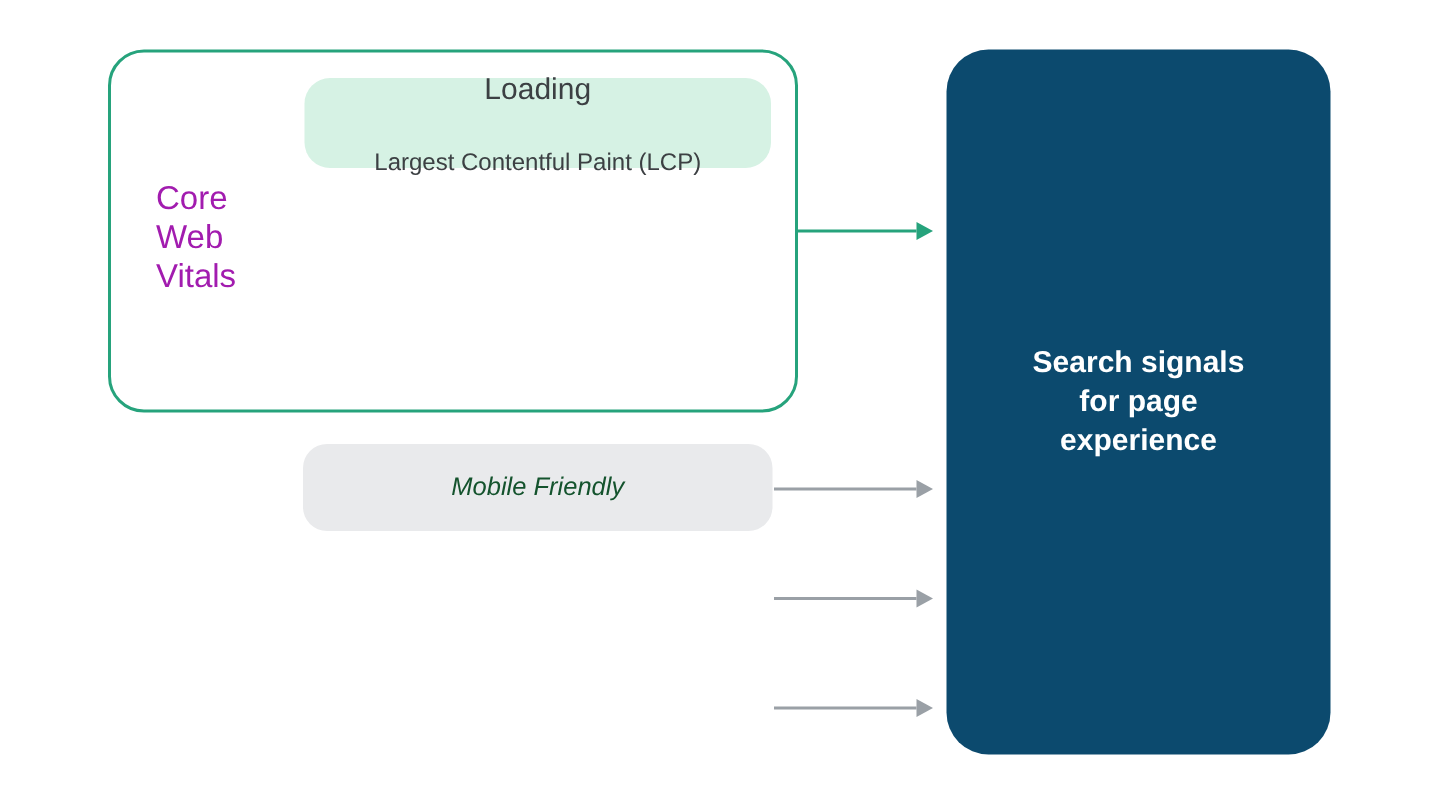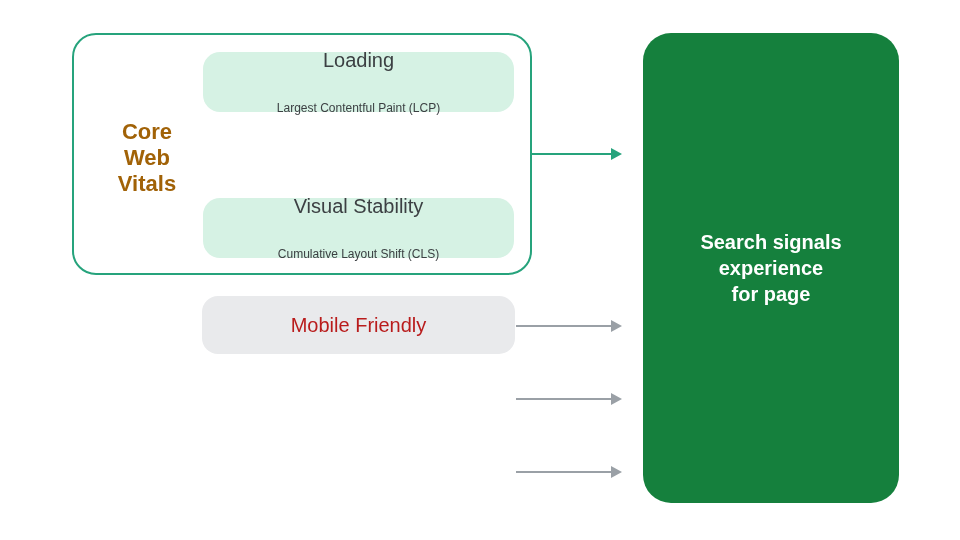--- a/index.html
+++ b/index.html
@@ -7,44 +7,43 @@
     position:relative;width:960px;height:540px;background:#ffffff;
     font-family:"Liberation Sans", sans-serif;overflow:hidden;
   }
   
   .cwv-box{
     position:absolute;left:72px;top:33px;width:460px;height:242px;
     border:2px solid #26A37C;border-radius:24px;background:#ffffff;
     box-sizing:border-box;
   }
   .cwv-label{
-    position:absolute;left:30px;top:84px;width:86px;text-align:center;
-    font-size:22px;font-weight:bold;color:#a16207;line-height:26px;
+    position:absolute;left:30px;top:84px;width:86px;
+    font-size:22px;font-weight:normal;color:#a21caf;line-height:26px;
   }
   .vital-pill{
     position:absolute;left:129px;width:311px;height:60px;background:#D6F2E4;
     border-radius:17px;display:flex;flex-direction:column;align-items:center;
     justify-content:center;text-align:center;
   }
   .v0{top:17px}.v1{top:90px}.v2{top:163px}
   .vital-title{font-size:20px;font-weight:500;color:#3C4043;line-height:24px;}
-  .vital-sub{font-size:12px;font-weight:400;color:#3C4043;line-height:17px;margin-top:28px;}
+  .vital-sub{font-size:16px;font-weight:400;color:#3C4043;line-height:17px;margin-top:28px;}
   
   .signal-pill{
     position:absolute;left:202px;width:313px;height:58px;background:#E9EAEC;
     border-radius:16px;display:flex;align-items:center;justify-content:center;
-    font-size:20px;font-weight:500;color:#b91c1c;text-align:center;
+    font-size:17px;font-weight:500;color:#14532d;text-align:center;font-style:italic;
   }
   .s0{top:296px}.s1{top:370px}.s2{top:444px}
   
   .result-box{
     position:absolute;left:631px;top:33px;width:256px;height:470px;
-    background:#15803d;border-radius:28px;display:flex;align-items:center;
+    background:#0c4a6e;border-radius:28px;display:flex;align-items:center;
     justify-content:center;
-    margin-left:12px;
   }
   .result-text{text-align:center;color:#ffffff;font-weight:bold;font-size:20px;line-height:26px;}
   
   .arrow{position:absolute;left:0;top:0;}
   .arrow .line{position:absolute;height:2px;}
   .arrow .head{position:absolute;width:0;height:0;border-top:6px solid transparent;border-bottom:6px solid transparent;}
   .arrow-green .line{left:532px;width:79px;background:#26A37C;}
   .arrow-green .head{left:611px;border-left:11px solid #26A37C;}
   .arrow-gray .line{left:516px;width:95px;background:#9AA0A6;}
   .arrow-gray .head{left:611px;border-left:11px solid #9AA0A6;}
@@ -60,24 +59,20 @@
 
   <div class="cwv-box">
     <div class="cwv-label">Core Web Vitals</div>
 
     <div class="vital-pill v0">
       <div class="vital-title">Loading</div>
       <div class="vital-sub">Largest Contentful Paint (LCP)</div>
     </div>
 
 
-    <div class="vital-pill v2">
-      <div class="vital-title">Visual Stability</div>
-      <div class="vital-sub">Cumulative Layout Shift (CLS)</div>
-    </div>
   </div>
 
   <div class="signal-pill s0">
     <span>Mobile Friendly</span>
   </div>
 
   <div class="arrow arrow-green ay-green">
     <div class="line"></div>
     <div class="head"></div>
   </div>
@@ -90,18 +85,18 @@
     <div class="head"></div>
   </div>
   <div class="arrow arrow-gray ay3">
     <div class="line"></div>
     <div class="head"></div>
   </div>
 
   <div class="result-box">
     <div class="result-text">
       <div>Search signals</div>
+      <div>for page</div>
       <div>experience</div>
-      <div>for page</div>
     </div>
   </div>
 
 </div>
 
 </body></html>

